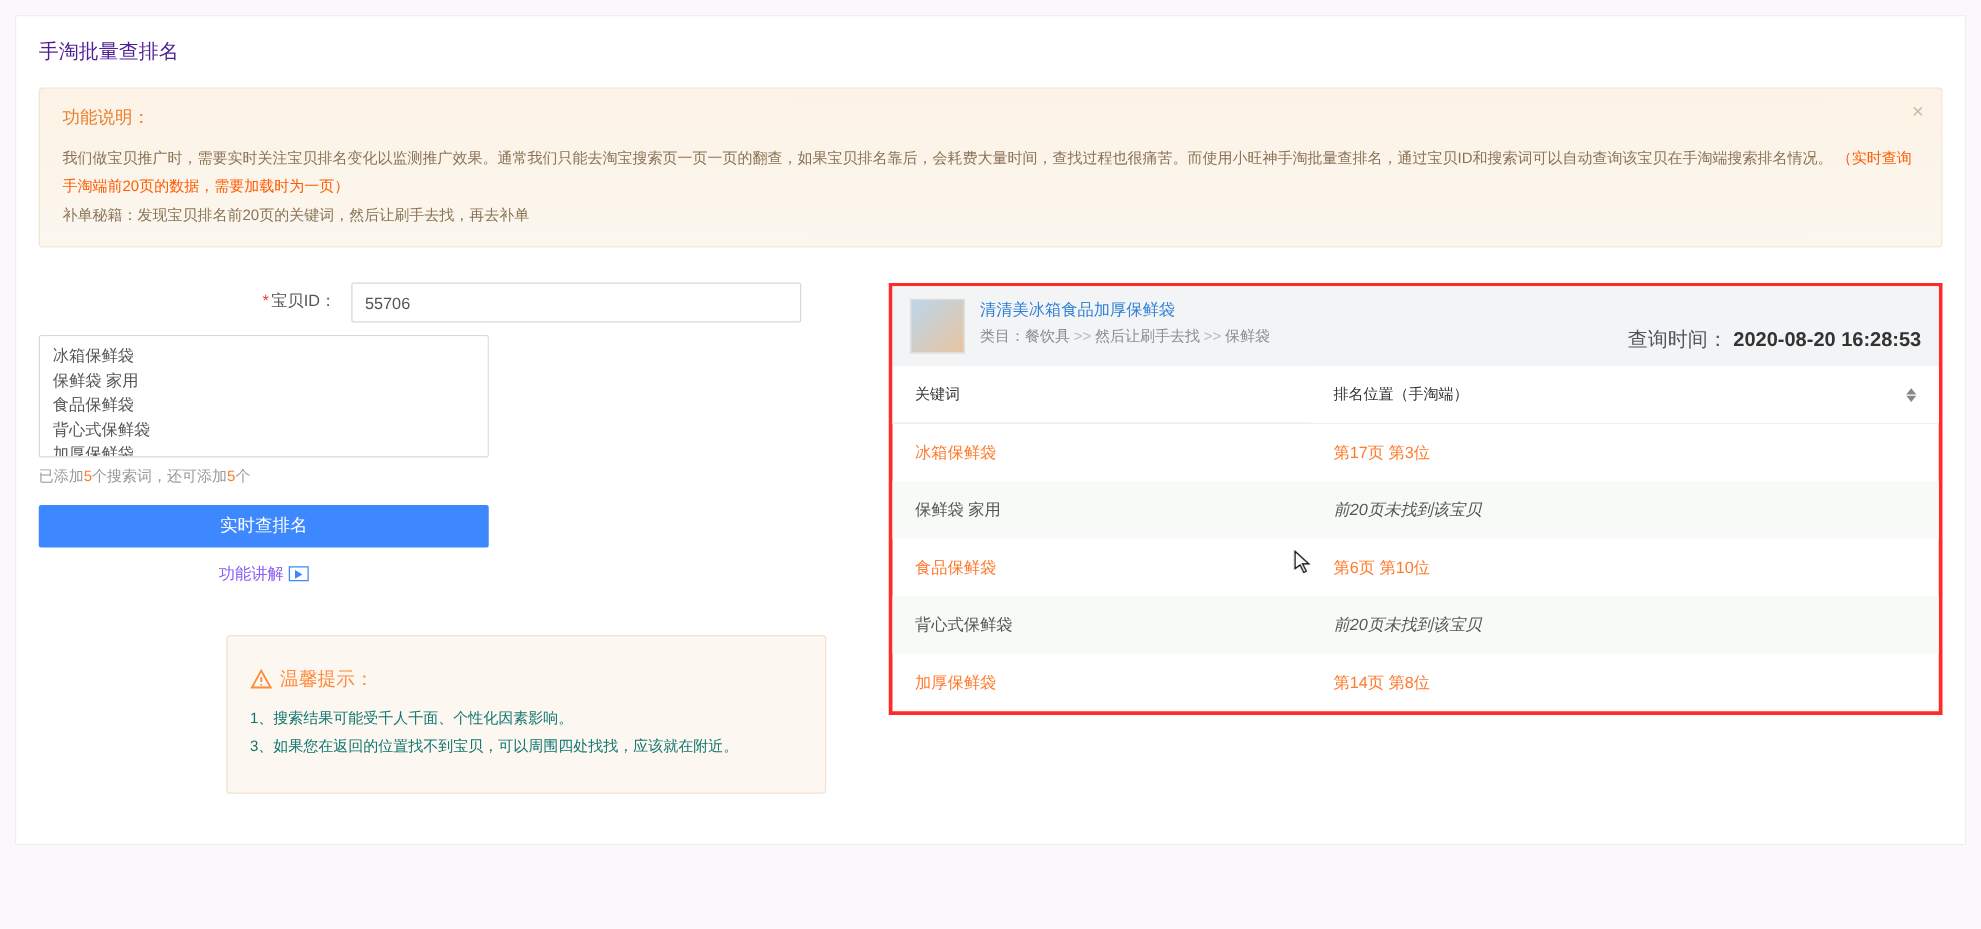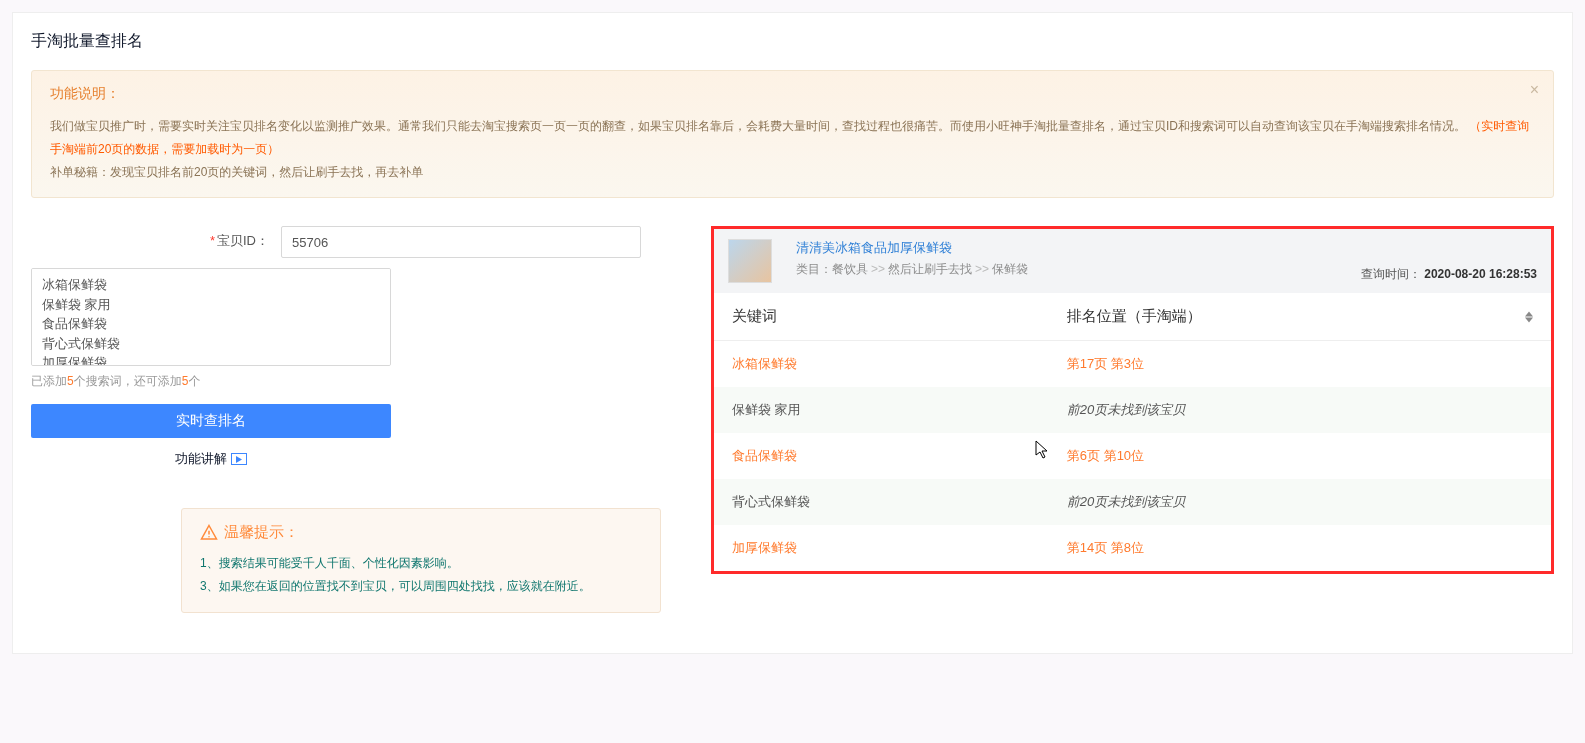--- a/index.html
+++ b/index.html
@@ -13,21 +13,21 @@
       padding: 12px;
     }
     .main-card {
       background: #fff;
       border: 1px solid #eee;
       padding: 18px 18px 40px;
     }
     .page-title {
       font-size: 16px;
       font-weight: normal;
-      color: #0f172a;
+      color: #4c1d95;
       margin-bottom: 18px;
     }
     .info-box {
       background: linear-gradient(to bottom, #fdf2e5, #fbf7ef);
       border: 1px solid #f2e5d0;
       border-radius: 3px;
       padding: 14px 18px;
       margin-bottom: 28px;
       position: relative;
     }
@@ -119,21 +119,21 @@
       border-radius: 2px;
       font-size: 14px;
       cursor: pointer;
       margin-top: 14px;
     }
     .help-link-row {
       text-align: center;
       margin-top: 12px;
     }
     .help-link {
-      color: #0f172a;
+      color: #8b5cf6;
       font-size: 13px;
       cursor: pointer;
       display: inline-flex;
       align-items: center;
       gap: 4px;
       text-align: center;
     }
     .play-icon {
       display: inline-flex;
       border: 1px solid #3d87ff;
@@ -142,21 +142,21 @@
       align-items: center;
       justify-content: center;
     }
     .play-icon svg { display: block; }
     .tips-box {
       margin: 40px 0 0 150px;
       max-width: 480px;
       background: #fdf7f1;
       border: 1px solid #f2e2d0;
       border-radius: 3px;
-      padding: 14px 18px;
+      padding: 25px 18px;
     }
     .tips-header {
       color: #ff8a3a;
       font-size: 15px;
       display: flex;
       align-items: center;
       gap: 6px;
       margin-bottom: 10px;
     }
     .tips-list {
@@ -166,21 +166,21 @@
       line-height: 1.9;
     }
     .result-panel {
       border: 3px solid #ff2a2a;
       background: #fff;
     }
     .result-header {
       background: #f3f4f6;
       padding: 10px 14px;
       display: flex;
-      gap: 24px;
+      gap: 12px;
       align-items: flex-start;
       position: relative;
     }
     .result-thumb {
       width: 44px;
       height: 44px;
       background: linear-gradient(135deg, #bcd6ec, #e8c4a0);
       border: 1px solid #ddd;
       flex-shrink: 0;
     }
@@ -194,33 +194,33 @@
     }
     .result-category {
       color: #8c8c8c;
       font-size: 12px;
     }
     .result-category .sep { margin: 0 3px; color: #bbb; }
     .result-time {
       position: absolute;
       right: 14px;
       bottom: 10px;
-      font-size: 12px;
+      font-size: 16px;
       color: #555;
     }
     .result-time .tval { font-weight: bold; color: #333; }
     .result-table {
       width: 100%;
       border-collapse: collapse;
     }
     .result-table th {
       text-align: left;
       font-weight: normal;
       color: #333;
-      font-size: 15px;
+      font-size: 12px;
       padding: 14px 18px;
       border-bottom: 1px solid #eee;
       background: #fff;
     }
     .result-table th.sort-col {
       position: relative;
     }
     .sort-arrows {
       position: absolute;
       right: 18px;

